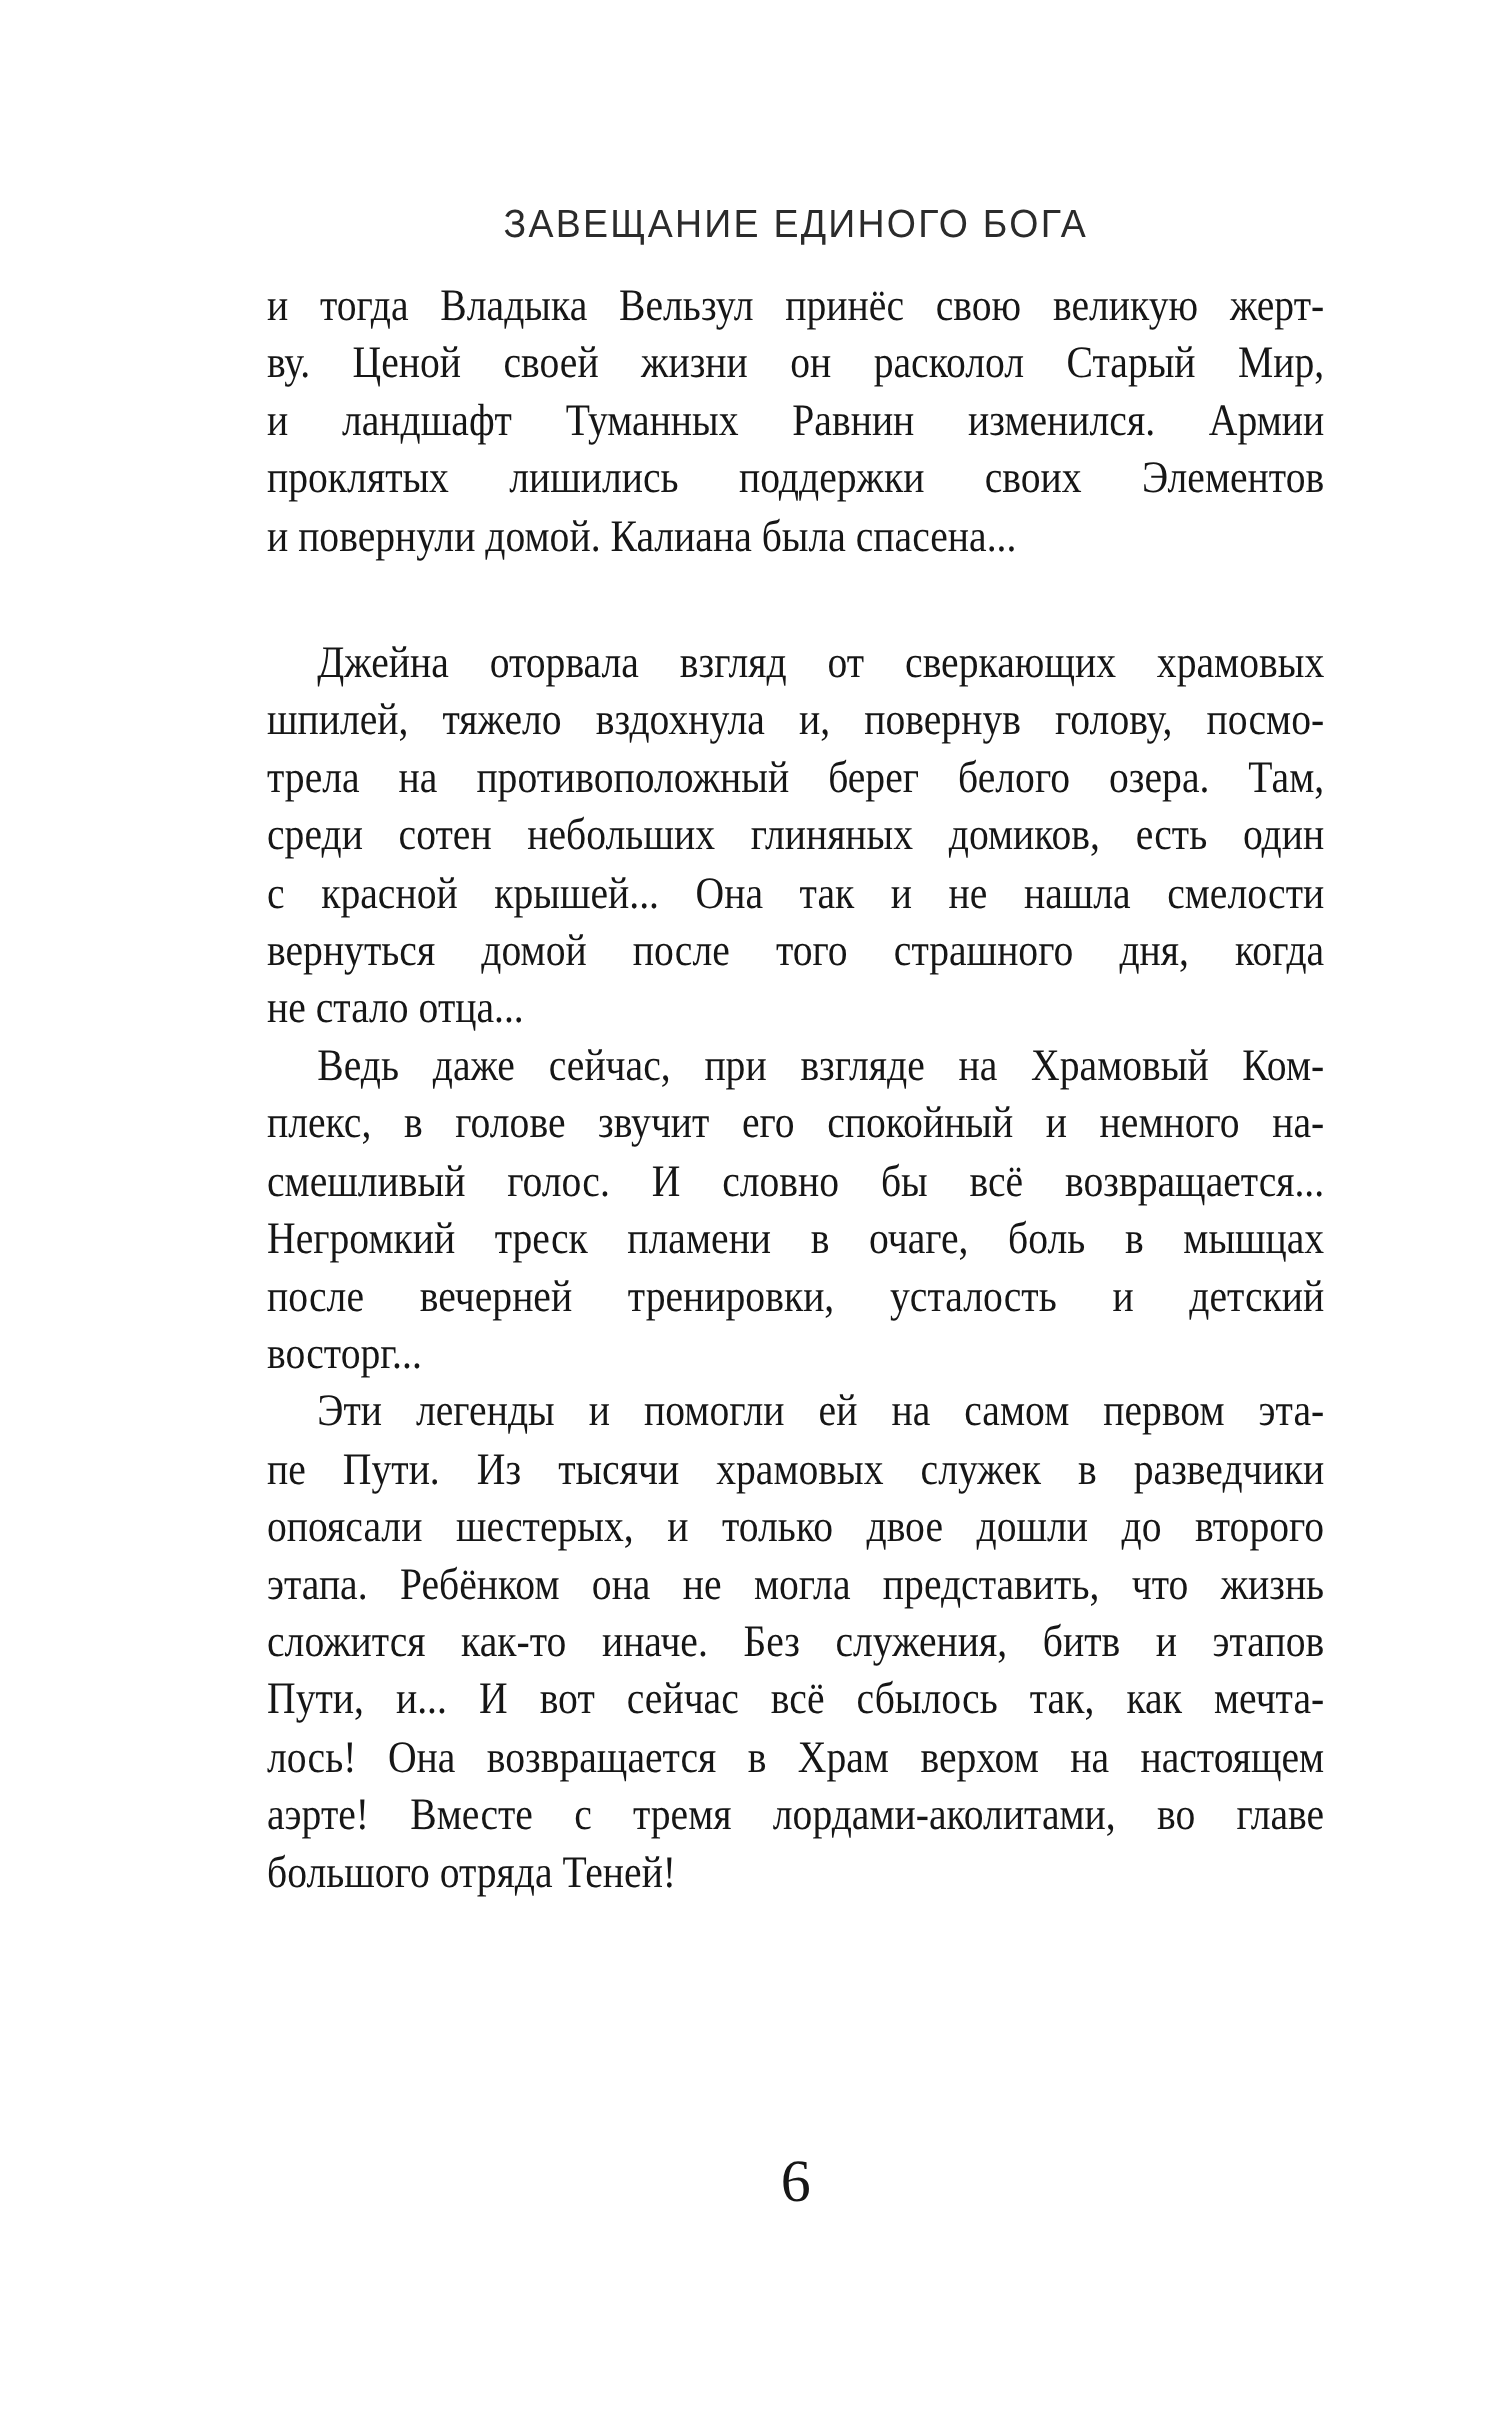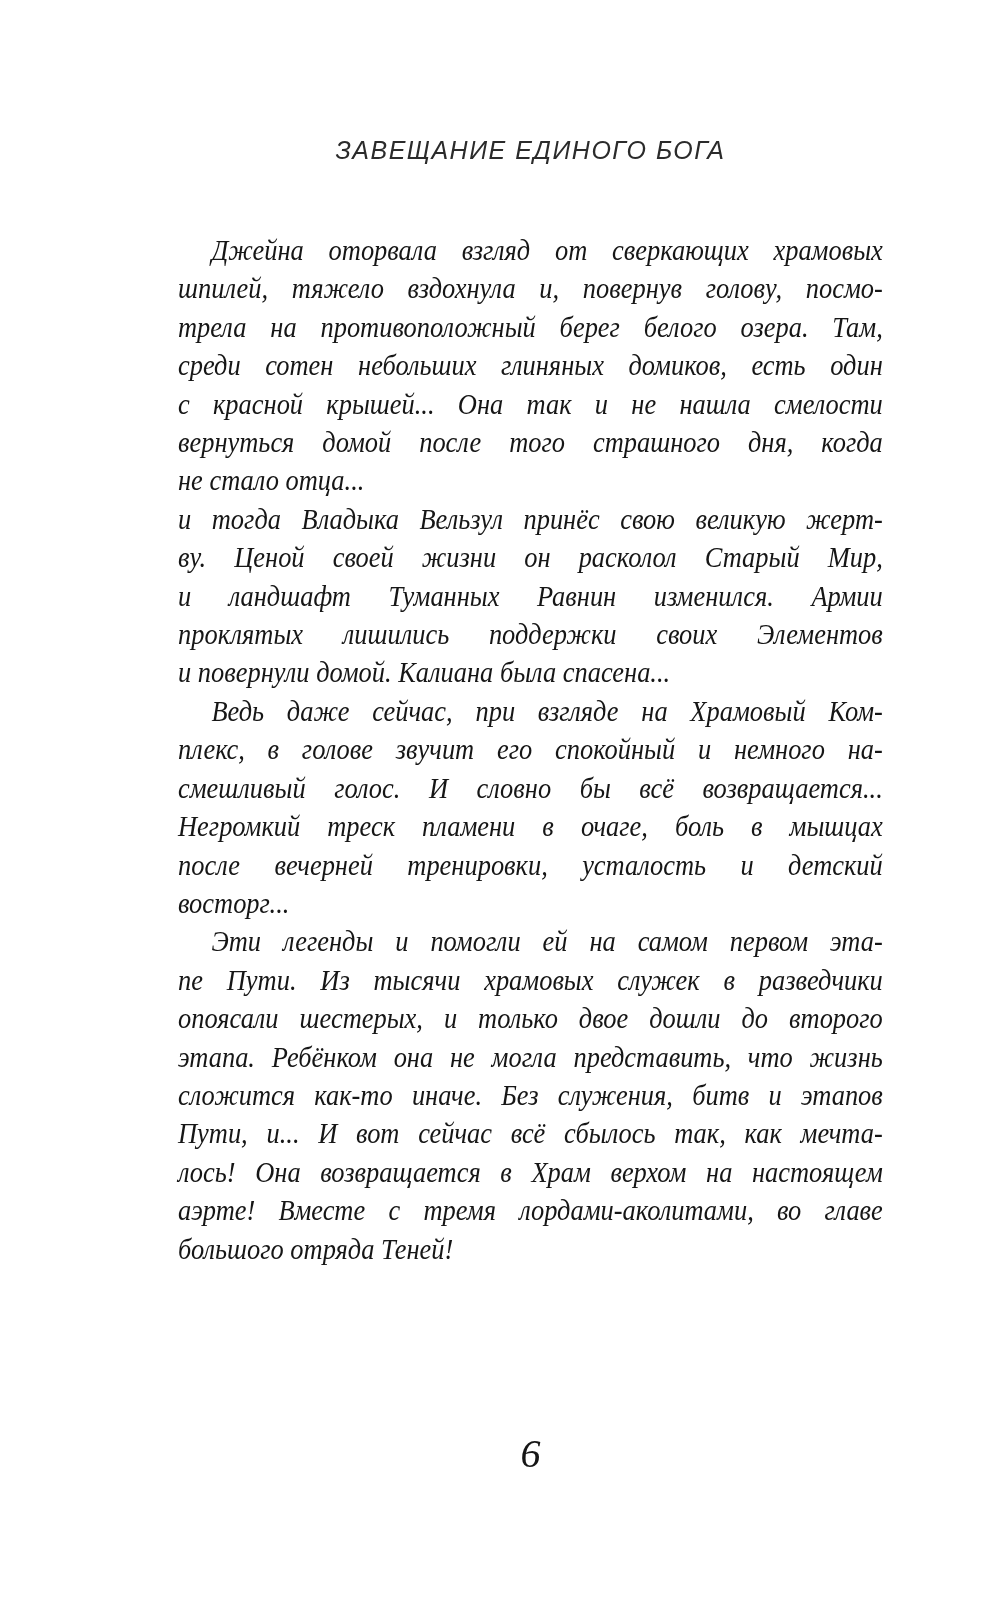--- a/index.html
+++ b/index.html
@@ -1,18 +1,18 @@
 <!DOCTYPE html>
 <html lang="ru"><head>
 <meta charset="utf-8">
 <style>
   html,body{margin:0;padding:0;}
   body{width:1000px;height:1616px;background:#ffffff;overflow:hidden;}
   .page{
-    position:relative;width:1000px;height:1616px;background:#ffffff;font-style:italic;
+    position:relative;width:1000px;height:1616px;background:#ffffff;
   }
   .running-head{
     position:absolute;left:178px;top:136px;width:705px;
     text-align:center;
     font-family:"Liberation Sans",sans-serif;
     font-size:25px;font-weight:400;letter-spacing:1.5px;
     color:#2b2b2b;line-height:1.1;
     transform:scaleY(1.05);transform-origin:50% 0;
   }
   .textblock{
@@ -38,35 +38,35 @@
     font-size:40px;line-height:1;color:#161616;
   }
 </style>
 </head>
 <body>
 
 <div class="page">
   <div class="running-head">ЗАВЕЩАНИЕ ЕДИНОГО БОГА</div>
 
   <div class="textblock" id="textblock">
+      <div class="para">
+        <div class="line first">и тогда Владыка Вельзул принёс свою великую жерт-</div>
+        <div class="line">ву. Ценой своей жизни он расколол Старый Мир,</div>
+        <div class="line">и ландшафт Туманных Равнин изменился. Армии</div>
+        <div class="line">проклятых лишились поддержки своих Элементов</div>
+        <div class="line last">и повернули домой. Калиана была спасена...</div>
+      </div>
       <div class="para indent gap">
         <div class="line first">Джейна оторвала взгляд от сверкающих храмовых</div>
         <div class="line">шпилей, тяжело вздохнула и, повернув голову, посмо-</div>
         <div class="line">трела на противоположный берег белого озера. Там,</div>
         <div class="line">среди сотен небольших глиняных домиков, есть один</div>
         <div class="line">с красной крышей... Она так и не нашла смелости</div>
         <div class="line">вернуться домой после того страшного дня, когда</div>
         <div class="line last">не стало отца...</div>
-      </div>
-      <div class="para">
-        <div class="line first">и тогда Владыка Вельзул принёс свою великую жерт-</div>
-        <div class="line">ву. Ценой своей жизни он расколол Старый Мир,</div>
-        <div class="line">и ландшафт Туманных Равнин изменился. Армии</div>
-        <div class="line">проклятых лишились поддержки своих Элементов</div>
-        <div class="line last">и повернули домой. Калиана была спасена...</div>
       </div>
       <div class="para indent">
         <div class="line first">Ведь даже сейчас, при взгляде на Храмовый Ком-</div>
         <div class="line">плекс, в голове звучит его спокойный и немного на-</div>
         <div class="line">смешливый голос. И словно бы всё возвращается...</div>
         <div class="line">Негромкий треск пламени в очаге, боль в мышцах</div>
         <div class="line">после вечерней тренировки, усталость и детский</div>
         <div class="line last">восторг...</div>
       </div>
       <div class="para indent">

